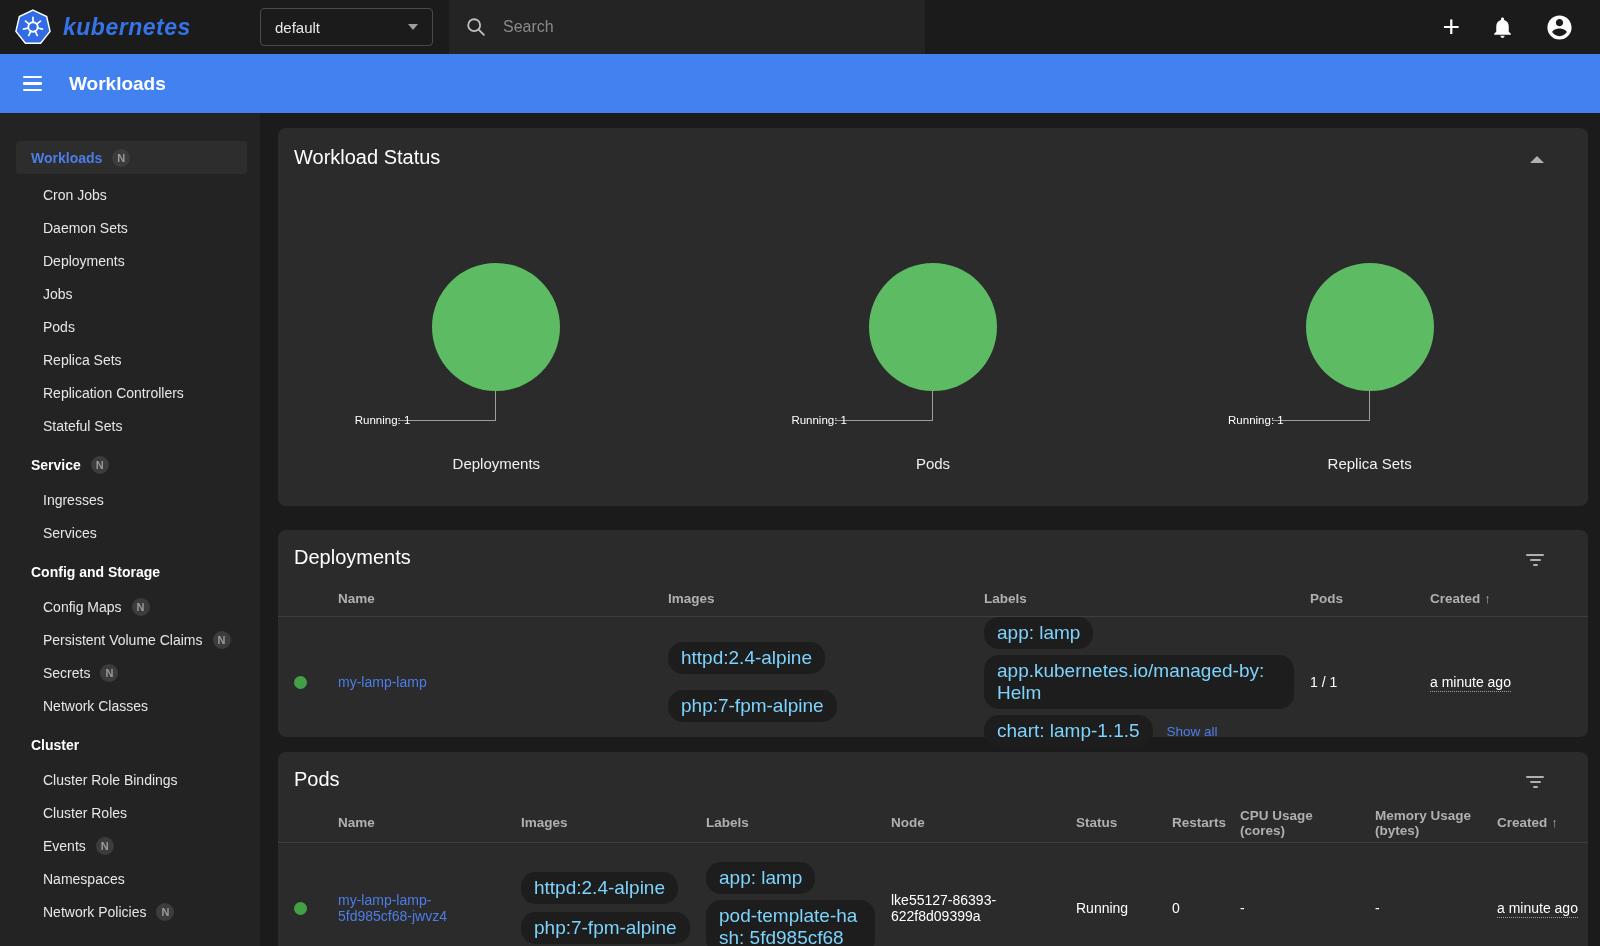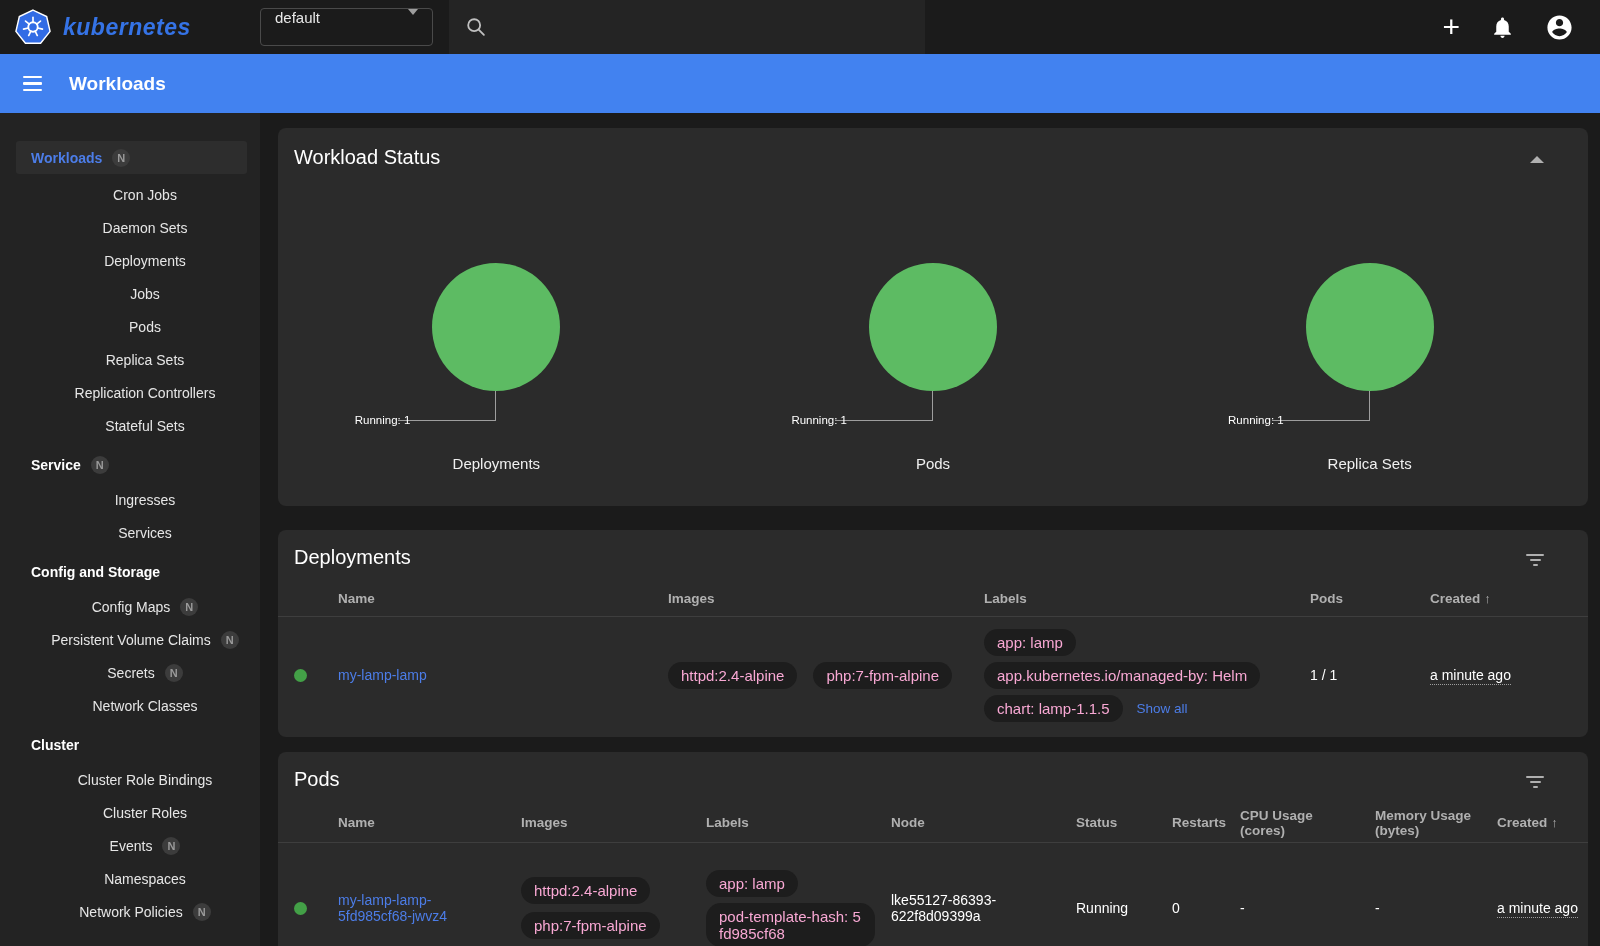--- a/index.html
+++ b/index.html
@@ -4,21 +4,21 @@
 <style>
   * { margin:0; padding:0; box-sizing:border-box; }
   html,body { width:1600px; height:946px; overflow:hidden; background:#1b1b1b;
               font-family:"Liberation Sans", sans-serif; }
 
   
   .appbar { height:54px; background:#1b1b1b; display:flex; align-items:center; }
   .brand { display:flex; align-items:center; gap:11px; margin-left:14px; width:246px; cursor:pointer;font-style:italic; }
   .brand-text { color:#3573e6; font-size:23px; font-weight:bold; letter-spacing:.5px; }
   .ns-select { width:173px; height:38px; border:1px solid #4a4a4a; border-radius:4px;
-               display:flex; align-items:flex-start; padding:0 14px; color:#e8e8e8; font-size:15px; }
+               display:flex; align-items:center; padding:0 14px; color:#e8e8e8; font-size:15px; }
   .caret-down { margin-left:auto; width:0; height:0; border-left:5px solid transparent;
                 border-right:5px solid transparent; border-top:6px solid #9e9e9e; }
   .searchbox { margin-left:16px; width:476px; height:54px; background:#242424;
                display:flex; align-items:center; padding:0 16px; gap:16px; }
   .searchbox input { flex:1; background:transparent; border:none; outline:none;
                      color:#e0e0e0; font-size:16px; font-family:"Liberation Sans",sans-serif; }
   .searchbox input::placeholder { color:#8a8a8a; }
   .appbar-actions { margin-left:auto; display:flex; align-items:center; gap:30px; margin-right:26px; }
   .plus-glyph { color:#fff; font-size:30px; font-weight:300; line-height:24px; cursor:pointer; }
   .icon-btn { cursor:pointer; display:flex; align-items:center; }
@@ -30,21 +30,21 @@
   .toolbar-title { color:#fff; font-size:19px; font-weight:bold; }
 
   
   .shell { display:flex; height:833px; }
   .sidenav { width:260px; background:#232323; padding-top:22px; flex:none; overflow:hidden; }
   .main { flex:1; padding:15px 12px 0 18px; overflow:hidden; }
 
   
   .nav-item { height:33px; display:flex; align-items:center; padding-left:31px;
               font-size:14px; color:#e6e6e6; cursor:pointer; margin-right:13px; }
-  .nav-item.child { padding-left:43px;justify-content:center; }
+  .nav-item.child { padding-left:43px; }
   .nav-item.section { font-weight:bold; color:#fff; margin-top:6px; margin-bottom:2px; }
   .nav-item.active { color:#4c7de8; font-weight:bold; background:#2d2d2d; border-radius:3px;
                      margin-left:16px; padding-left:15px; margin-bottom:4px; }
   .n-badge { margin-left:10px; width:18px; height:18px; border-radius:50%; background:#3c3c3c;
              color:#9a9a9a; font-size:11px; font-weight:bold; display:inline-flex;
              align-items:center; justify-content:center; }
 
   
   .card { background:#2b2b2b; border-radius:8px; position:relative; }
   .card-title { color:#fff; font-size:20px; padding:16px 4px 0 16px; }
@@ -85,22 +85,22 @@
 
   #pods-card { height:330px; }
   #pods-card .thead, #pods-card .trow {
     grid-template-columns:60px 183px 185px 185px 185px 96px 68px 135px 122px 1fr; }
   #pods-card .thead { min-height:40px; }
   #pods-card .trow { min-height:130px; }
 
   .dot-cell { display:flex; justify-content:center; }
   .status-dot { width:13px; height:13px; border-radius:50%; background:#43a047; }
   .link { color:#4c7de8; cursor:pointer; }
-  .chip { background:#1d1d1d; border-radius:15px; padding:5px 13px; font-size:15px;
-          color:#f9a8d4; display:inline-block; }
+  .chip { background:#1d1d1d; border-radius:15px; padding:5px 13px; font-size:19px;
+          color:#7dd3fc; display:inline-block; }
   .chips-row { display:flex; flex-wrap:wrap; gap:16px; align-items:center; }
   .chips-col { display:flex; flex-direction:column; gap:8px; align-items:flex-start; }
   .labels-col { display:flex; flex-direction:column; gap:6px; align-items:flex-start; }
   .labels-line { display:flex; align-items:center; gap:14px; }
   .wrap-chip { max-width:172px; word-break:break-all; }
   .created-val { border-bottom:1px dotted #9e9e9e; padding-bottom:1px; white-space:nowrap; }
   .name-wrap { max-width:172px; overflow-wrap:break-word; display:inline-block; }
   .node-wrap { max-width:125px; overflow-wrap:break-word; display:inline-block; }
   .showall { font-size:13.5px; }
 </style>
@@ -128,20 +128,21 @@
   <div class="ns-select">
     <span>default</span>
     <span class="caret-down"></span>
   </div>
 
   <div class="searchbox">
     <svg width="22" height="22" viewBox="0 0 24 24">
       <circle cx="10" cy="10" r="6.5" stroke="#c0c0c0" stroke-width="2" fill="none"></circle>
       <line x1="15.2" y1="15.2" x2="20.6" y2="20.6" stroke="#c0c0c0" stroke-width="2" stroke-linecap="round"></line>
     </svg>
+    <input type="text" placeholder="Search" style="">
   </div>
 
   <div class="appbar-actions">
     <span class="plus-glyph icon-btn">+</span>
     <span class="icon-btn">
       <svg width="25" height="25" viewBox="0 0 24 24" fill="#ffffff">
         <path d="M12 22c1.1 0 2-.9 2-2h-4c0 1.1.9 2 2 2zm6-6v-5c0-3.07-1.63-5.64-4.5-6.32V4c0-.83-.67-1.5-1.5-1.5s-1.5.67-1.5 1.5v.68C7.64 5.36 6 7.92 6 11v5l-2 2v1h16v-1l-2-2z"></path>
       </svg>
     </span>
     <span class="icon-btn">

